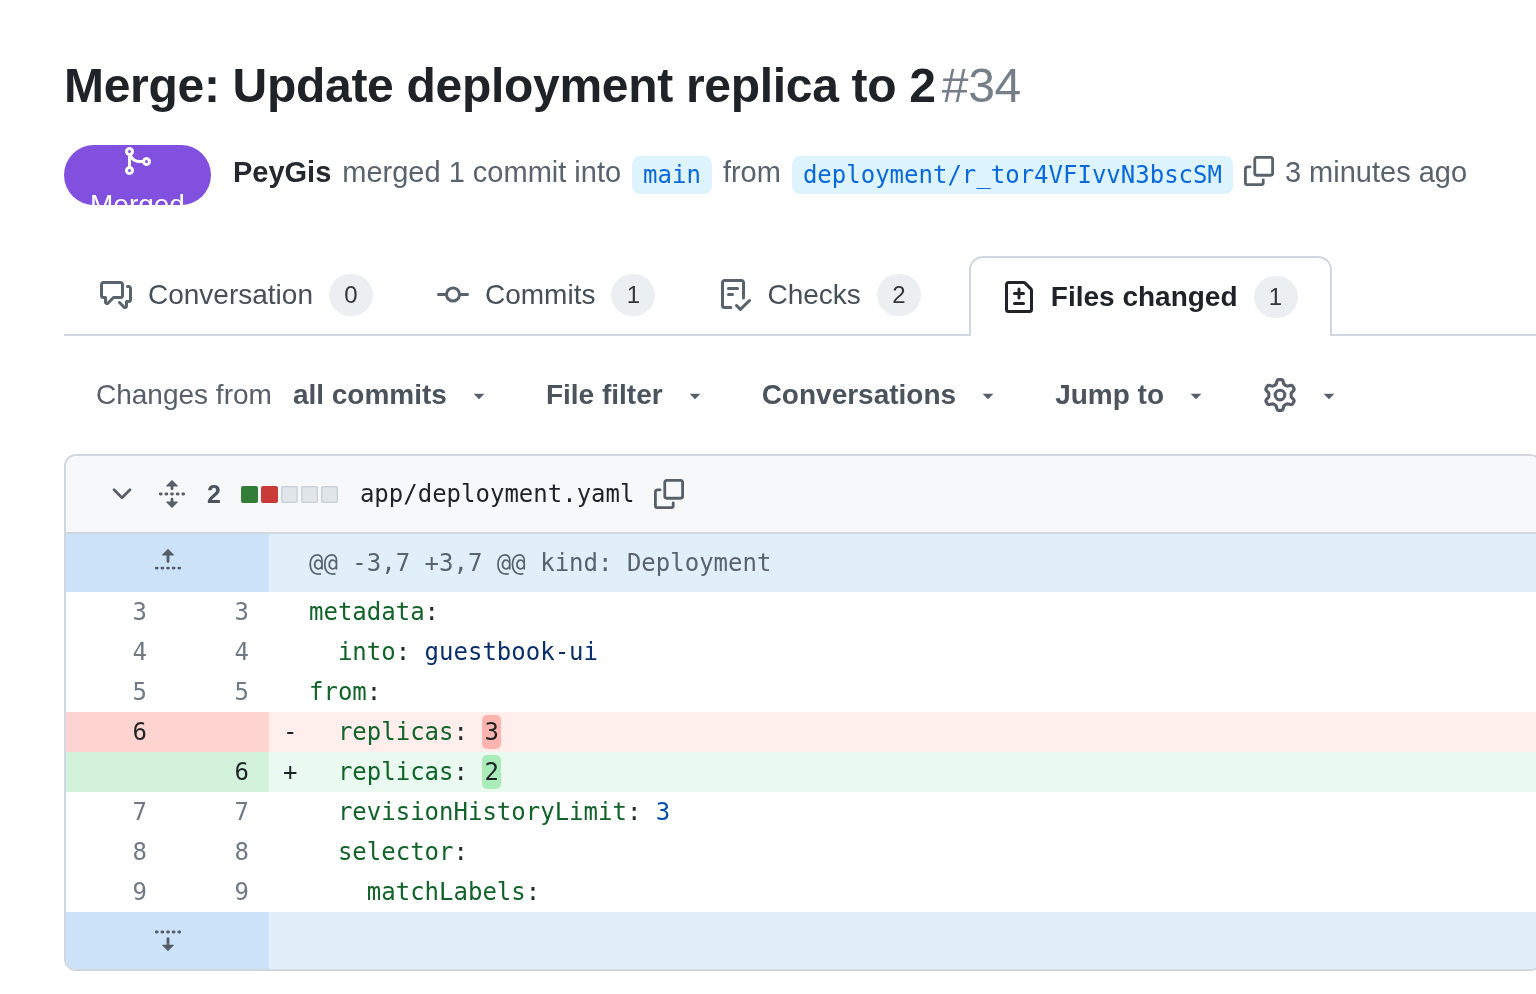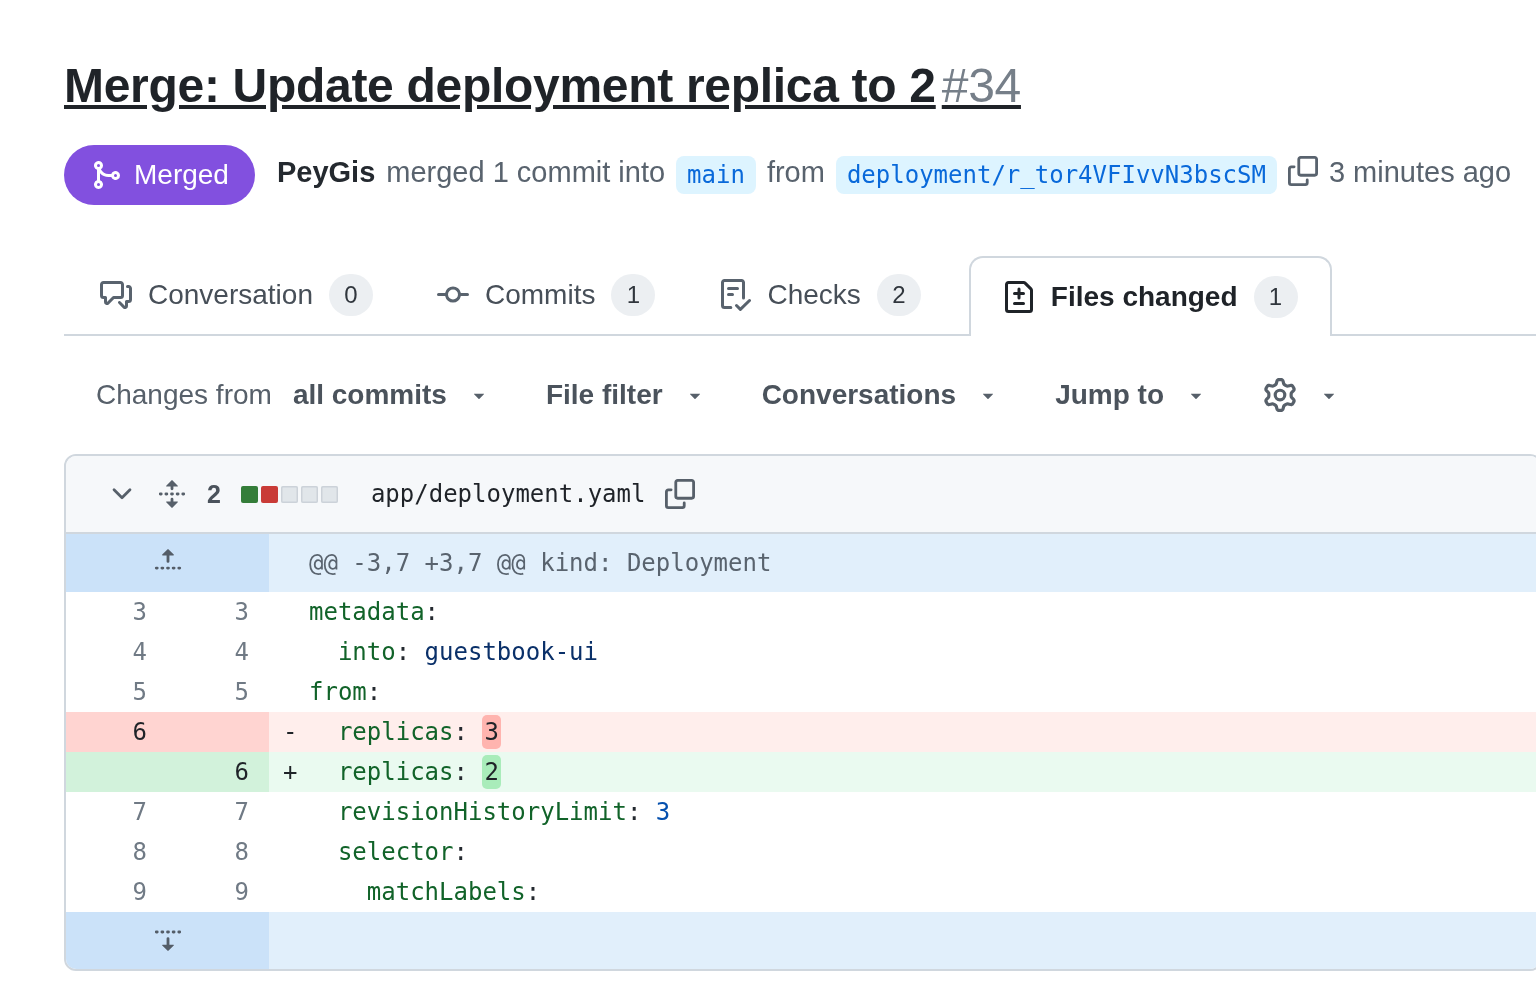--- a/index.html
+++ b/index.html
@@ -2,29 +2,29 @@
 <html style="--c-fg: #1f2328; --c-muted: #59636e; --c-border: #d0d7de; --c-merged: #8250df; --c-ref-fg: #0969da; --c-ref-bg: #ddf4ff; --c-hunk-gut: #cbe2f9; --c-hunk-bg: #e1effb; --c-del-gut: #ffd4d1; --c-del-bg: #ffeeec; --c-del-word: #ffb4af; --c-add-gut: #d2f2db; --c-add-bg: #eafaf0; --c-add-word: #a9ecba; --c-stat-add: #347d39; --c-stat-del: #c93b37; --c-key: #116329; --c-str: #0a3069; --c-num: #0550ae;"><head>
 <meta charset="utf-8">
 <style>
   * { box-sizing: border-box; margin: 0; padding: 0; }
   html, body { width: 1536px; height: 994px; overflow: hidden; background: #ffffff; }
   body { font-family: "Liberation Sans", sans-serif; color: var(--c-fg, #1f2328); }
 
   .page { padding: 54px 0 0 64px; }
 
   
-  .pr-title { font-size: 48px; line-height: 64px; font-weight: 600; letter-spacing: -0.3px; color: var(--c-fg, #1f2328); text-decoration: underline; }
+  .pr-title { font-size: 48px; line-height: 64px; font-weight: 600; letter-spacing: -0.3px; color: var(--c-fg, #1f2328); }
   .pr-number { font-weight: 500; color: #767f89; margin-left: 6px; }
 
   .byline { display: flex; align-items: center; margin-top: 26px; height: 62px; }
   .state-badge {
     display: inline-flex; align-items: center; gap: 12px;
     background: var(--c-merged, #8250df); color: #ffffff;
     height: 60px; padding: 0 26px; border-radius: 999px;
-    font-size: 28px; font-weight: 500;
+    font-size: 28px; font-weight: 500; flex-direction: column;
   }
   .state-badge svg { flex: none; }
   .byline-text { margin-left: 22px; font-size: 29px; color: var(--c-muted, #59636e); display: inline-flex; gap: 11px; white-space: nowrap; }
   .author { color: #24292f; font-weight: 700; text-decoration: none; }
   .branch-ref {
     font-family: "DejaVu Sans Mono", "Liberation Mono", monospace;
     font-size: 24px; color: var(--c-ref-fg, #0969da);
     background: var(--c-ref-bg, #ddf4ff); padding: 5px 11px; border-radius: 8px;
   }
   .copy-btn { background: none; border: none; color: #59636e; cursor: pointer; display: inline-flex; padding: 0; }
@@ -72,21 +72,21 @@
     display: flex; align-items: center; gap: 20px; padding: 0 24px 0 41px;
     color: #57606a;
   }
   .icon-btn { background: none; border: none; color: #57606a; cursor: pointer; display: inline-flex; padding: 0; }
   .changed-count { font-size: 25px; font-weight: 700; color: #4b535c; }
   .diffstat { display: inline-flex; gap: 3px; }
   .diffstat span { width: 17px; height: 17px; border-radius: 2px; }
   .diffstat .addition { background: var(--c-stat-add, #347d39); }
   .diffstat .deletion { background: var(--c-stat-del, #c93b37); }
   .diffstat .neutral  { background: #e1e6ea; box-shadow: inset 0 0 0 1.5px #ccd2d9; }
-  .file-path { font-family: "DejaVu Sans Mono", "Liberation Mono", monospace; font-size: 24px; color: #1f2328; margin-left: 13px; }
+  .file-path { font-family: "DejaVu Sans Mono", "Liberation Mono", monospace; font-size: 24px; color: #1f2328; margin-left: 2px; }
 
   
   table.diff { border-collapse: collapse; width: 100%; table-layout: fixed; }
   table.diff td { vertical-align: middle; }
   tr.code-row { height: 40px; }
   td.num {
     font-family: "DejaVu Sans Mono", "Liberation Mono", monospace;
     font-size: 24px; text-align: right; padding-right: 20px; color: #707a85; cursor: pointer;
   }
   td.code { font-family: "DejaVu Sans Mono", "Liberation Mono", monospace; font-size: 24px; padding-left: 14px; white-space: pre; }

